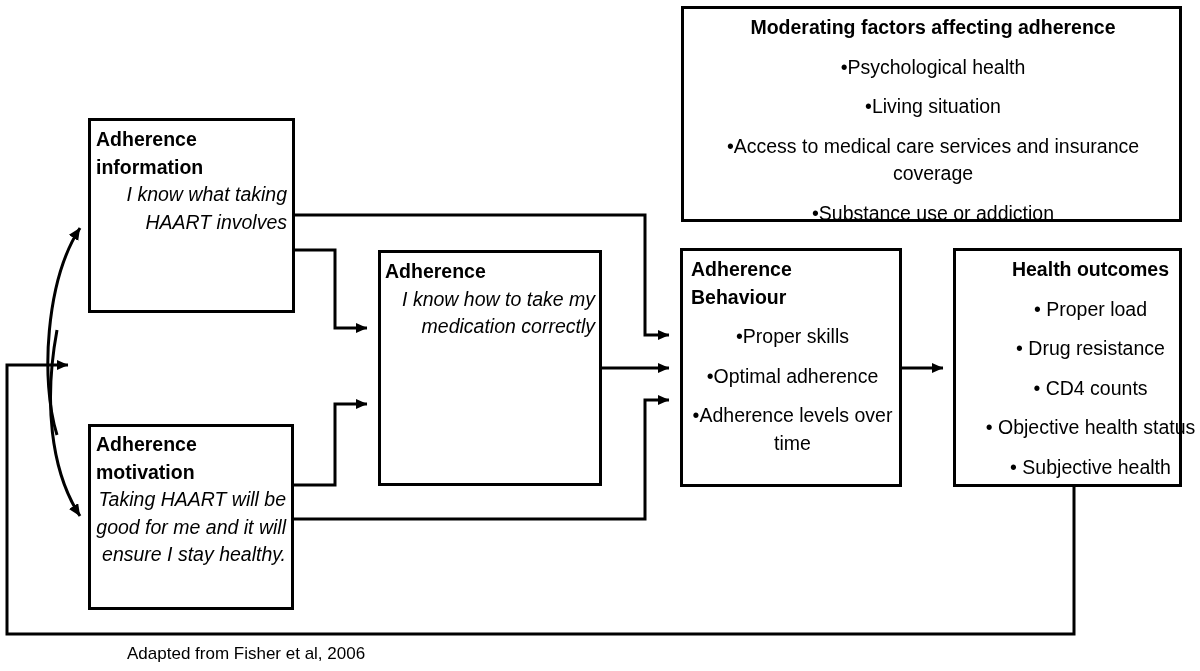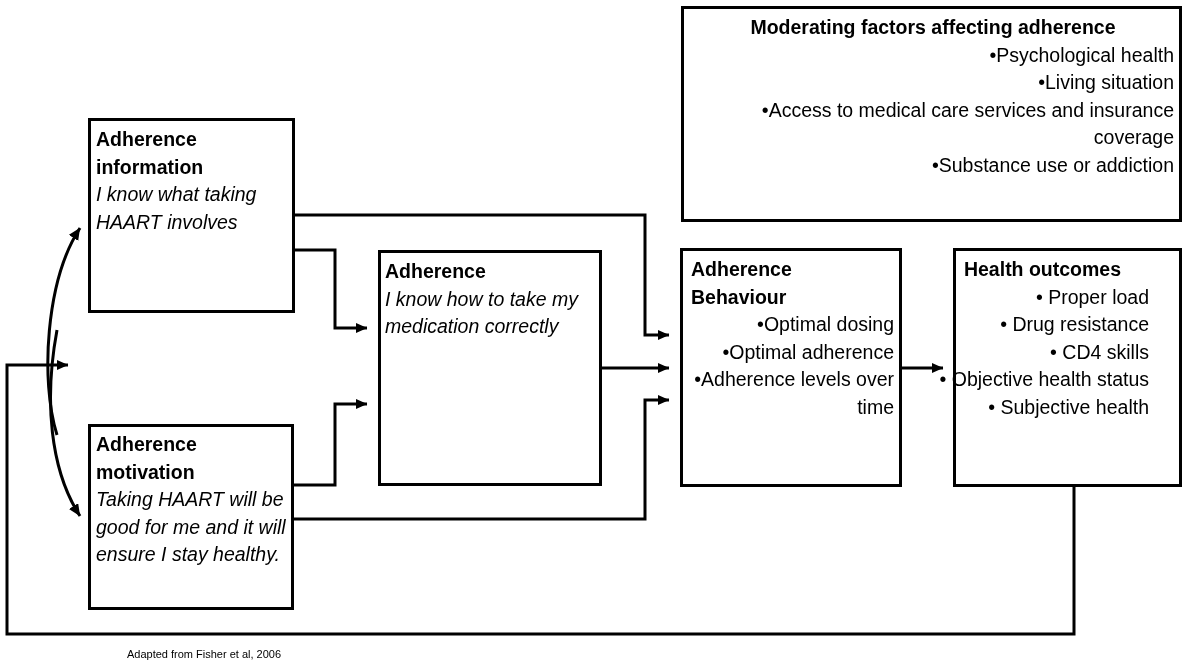--- a/index.html
+++ b/index.html
@@ -37,37 +37,38 @@
     font-size: 19.5px;
     line-height: 27.5px;
     color: #000000;
   }
   .ttl {
     font-weight: bold;
     display: block;
   }
   .ital {
     font-style: italic;
-    text-align: left;
+    text-align: right;
     display: block;
   }
   .bullet {
     display: block;
-    text-align: right;
+    text-align: center;
+    margin-top: 12px;
   }
   .wide-title {
     font-weight: bold;
     text-align: center;
     display: block;
   }
   .caption {
     position: absolute;
     left: 127px;
     top: 643px;
-    font-size: 11px;
+    font-size: 17px;
     line-height: 22px;
     color: #000000;
     white-space: nowrap;
   }
 </style>
 </head>
 <body>
 
 <div id="stage">
 
@@ -128,30 +129,30 @@
   <div class="box" style="left:378px; top:250px; width:224px; height:236px;"></div>
   <div class="boxtext" style="left:385px; top:258px; width:210px;">
     <span class="ttl">Adherence</span>
     <span class="ital">I know how to take my medication correctly</span>
   </div>
 
   <div class="box" style="left:680px; top:248px; width:222px; height:239px;"></div>
   <div class="boxtext" style="left:691px; top:256px; width:203px;">
     <span class="ttl">Adherence</span>
     <span class="ttl">Behaviour</span>
-    <span class="bullet">•Optimal dosing</span>
+    <span class="bullet">•Proper skills</span>
     <span class="bullet">•Optimal adherence</span>
     <span class="bullet">•Adherence levels over time</span>
   </div>
 
   <div class="box" style="left:953px; top:248px; width:229px; height:239px;"></div>
-  <div class="boxtext" style="left:936px; top:256px; width:213px;">
+  <div class="boxtext" style="left:984px; top:256px; width:213px;">
     <span class="wide-title">Health outcomes</span>
     <span class="bullet">• Proper load</span>
     <span class="bullet">• Drug resistance</span>
-    <span class="bullet">• CD4 skills</span>
+    <span class="bullet">• CD4 counts</span>
     <span class="bullet">• Objective health status</span>
     <span class="bullet">• Subjective health</span>
   </div>
 
   <div class="caption">Adapted from Fisher et al, 2006</div>
 
 </div>
 
 </body></html>

